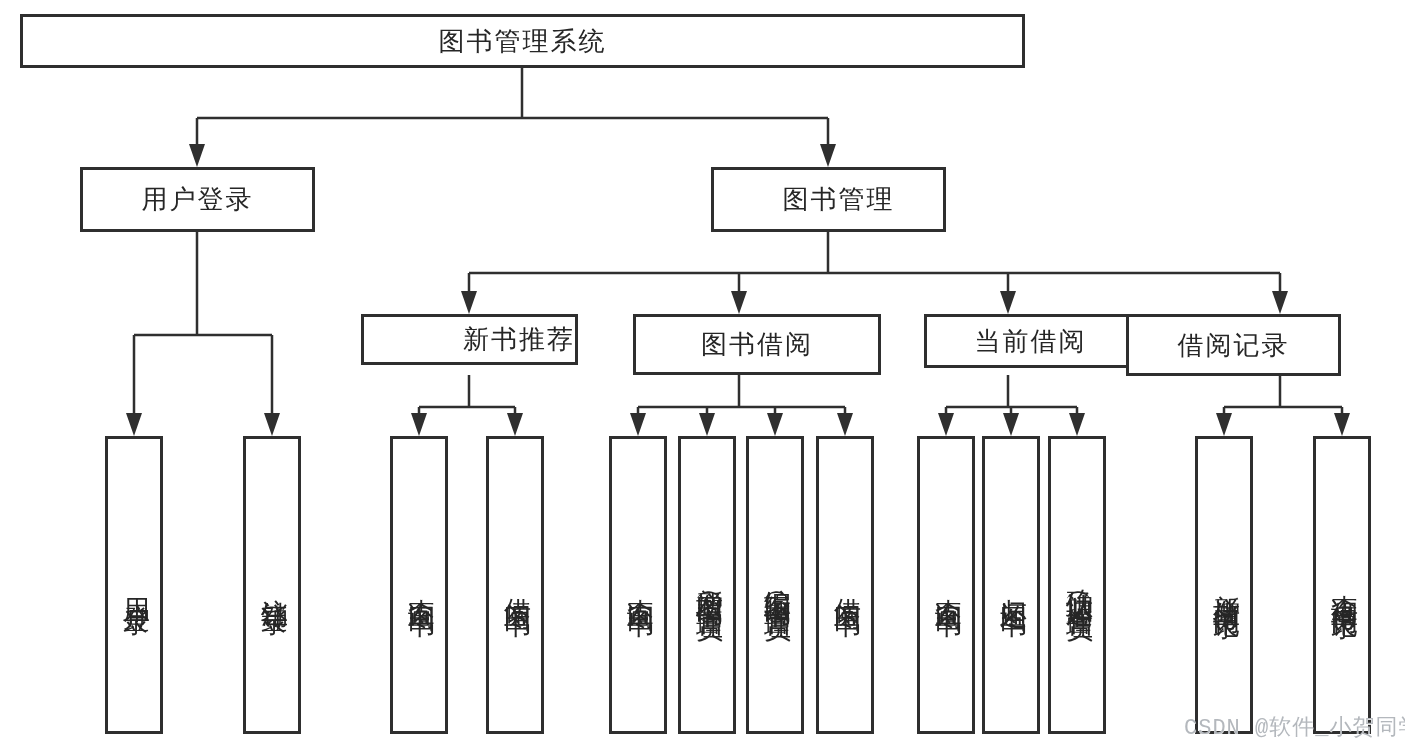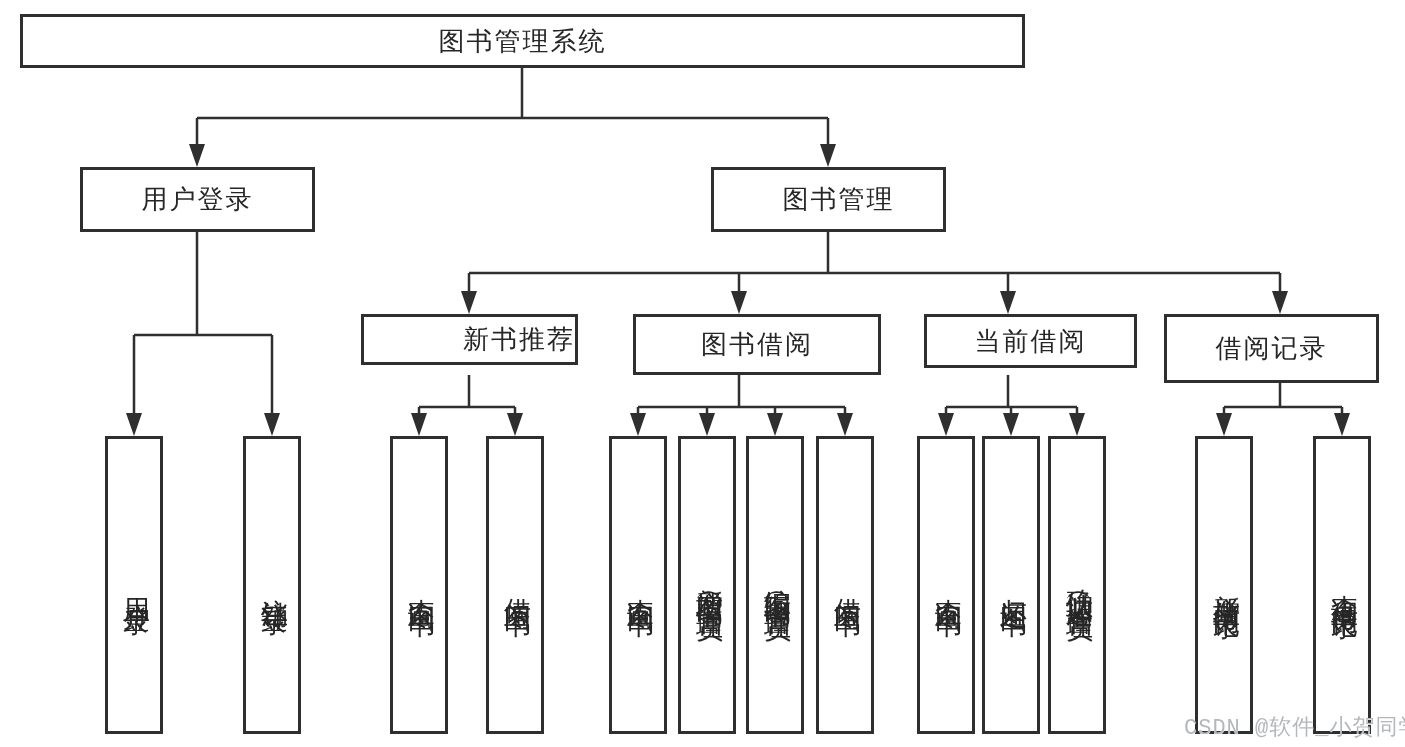--- a/index.html
+++ b/index.html
@@ -118,21 +118,21 @@
 
   <div class="hbox" style="left:361px; top:314px; width:217px; height:51px;justify-content:flex-end;">
     <span>新书推荐</span>
   </div>
   <div class="hbox" style="left:633px; top:314px; width:248px; height:61px;">
     <span>图书借阅</span>
   </div>
   <div class="hbox" style="left:924px; top:314px; width:213px; height:54px;">
     <span>当前借阅</span>
   </div>
-  <div class="hbox" style="left:1164px; top:314px; width:215px; height:69px;">
+  <div class="hbox" style="left:1126px; top:314px; width:215px; height:62px;">
     <span>借阅记录</span>
   </div>
 
   <div class="vbox" style="left:105px;">
     <span class="vtext">用户登录</span>
   </div>
   <div class="vbox" style="left:243px;">
     <span class="vtext">注销登录</span>
   </div>
   <div class="vbox" style="left:390px;">

